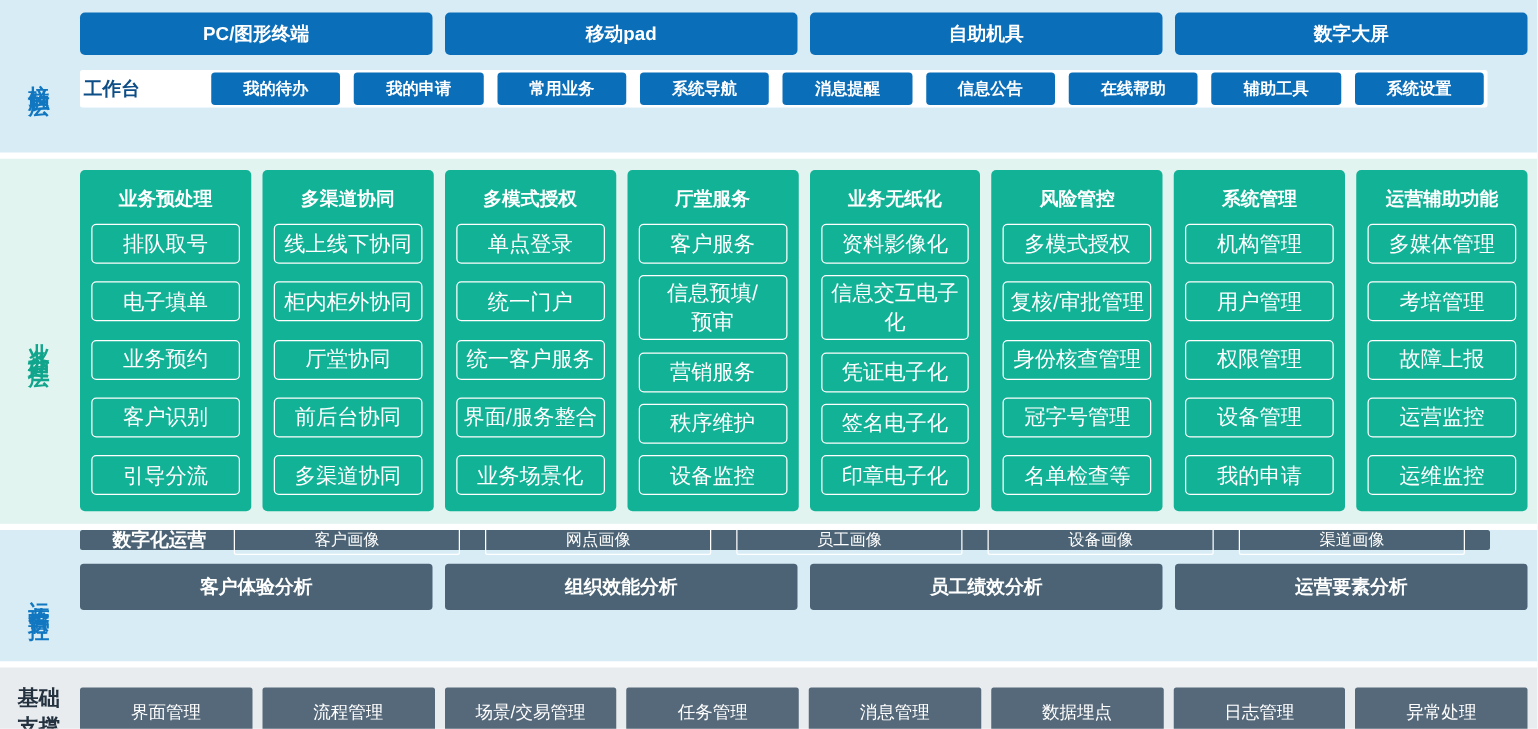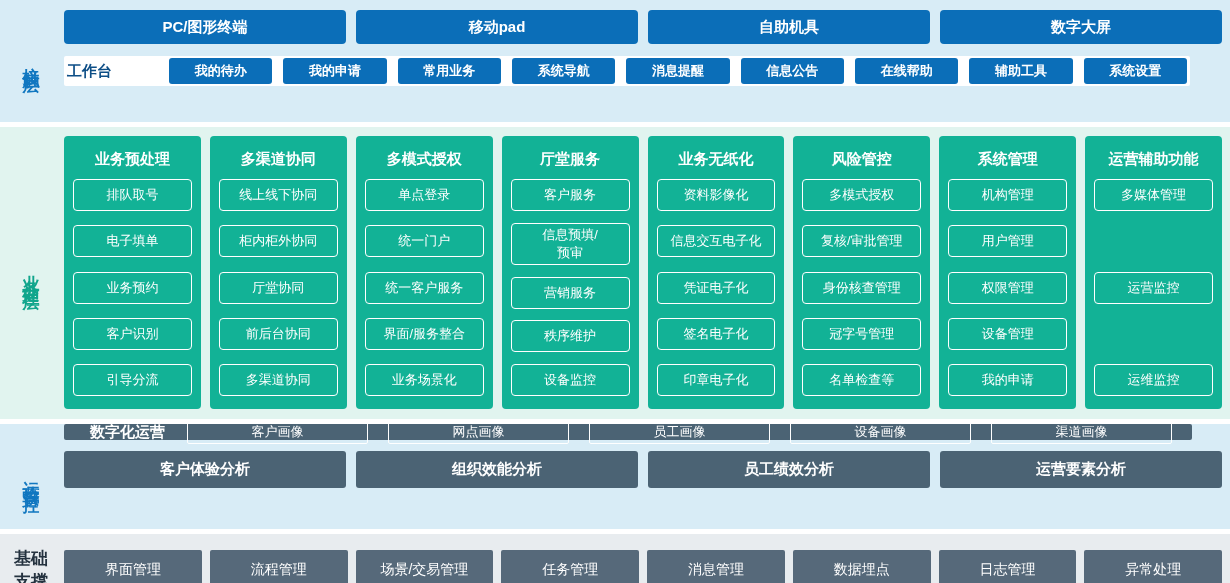--- a/index.html
+++ b/index.html
@@ -36,21 +36,21 @@
   .btn-sm { flex:1; height:26px; background:var(--blue); color:#fff; font-weight:bold; font-size:13px;
             display:flex; align-items:center; justify-content:center; border-radius:3px; cursor:pointer; }
 
   
   .columns { flex-direction:row; display:flex; gap:9px; padding-top:9px; padding-bottom:10px; }
   .biz-col { flex:1; background:var(--teal); border-radius:4px; display:flex; flex-direction:column;
              padding:6px 9px 13px; min-width:0; }
   .biz-col-title { color:#fff; font-weight:bold; font-size:15px; text-align:center; padding:8px 0 10px;
                    white-space:nowrap; }
   .biz-col-items { flex:1; display:flex; flex-direction:column; justify-content:space-between; }
-  .biz-item { border:1px solid #fff; border-radius:4px; color:#fff; font-size:13px; min-height:32px;
+  .biz-item { border:1px solid #fff; border-radius:4px; color:#fff; font-size:17px; min-height:32px;
               display:flex; align-items:center; justify-content:center; text-align:center;
               white-space:pre-line; padding:2px 3px; cursor:pointer; }
 
   
   .digital-row { display:flex; align-items:center; background:var(--slate); height:16px;
                  margin-right:30px; border-radius:2px; }
   .digital-label { padding:0 22px 0 26px; color:#fff; font-weight:bold; font-size:15px; white-space:nowrap; }
   .digital-items { flex:1; display:flex; gap:20px; padding-right:20px; }
   .digital-item { flex:1; border:1px solid #fff; height:24px; color:#fff; font-size:13px; border-radius:2px;
                   display:flex; align-items:center; justify-content:center; cursor:pointer; }
@@ -167,20 +167,22 @@
           <div class="biz-item">用户管理</div>
           <div class="biz-item">权限管理</div>
           <div class="biz-item">设备管理</div>
           <div class="biz-item">我的申请</div>
         </div>
     </div>
       <div class="biz-col">
       <div class="biz-col-title">运营辅助功能</div>
       <div class="biz-col-items">
           <div class="biz-item">多媒体管理</div>
+          <div class="biz-item">考培管理</div>
+          <div class="biz-item">故障上报</div>
           <div class="biz-item">运营监控</div>
           <div class="biz-item">运维监控</div>
         </div>
     </div>
     </div>
 </div>
 
 <div class="band band-operations">
   <div class="layer-label">
     <span class="vtext c-blue">运营管控</span>

